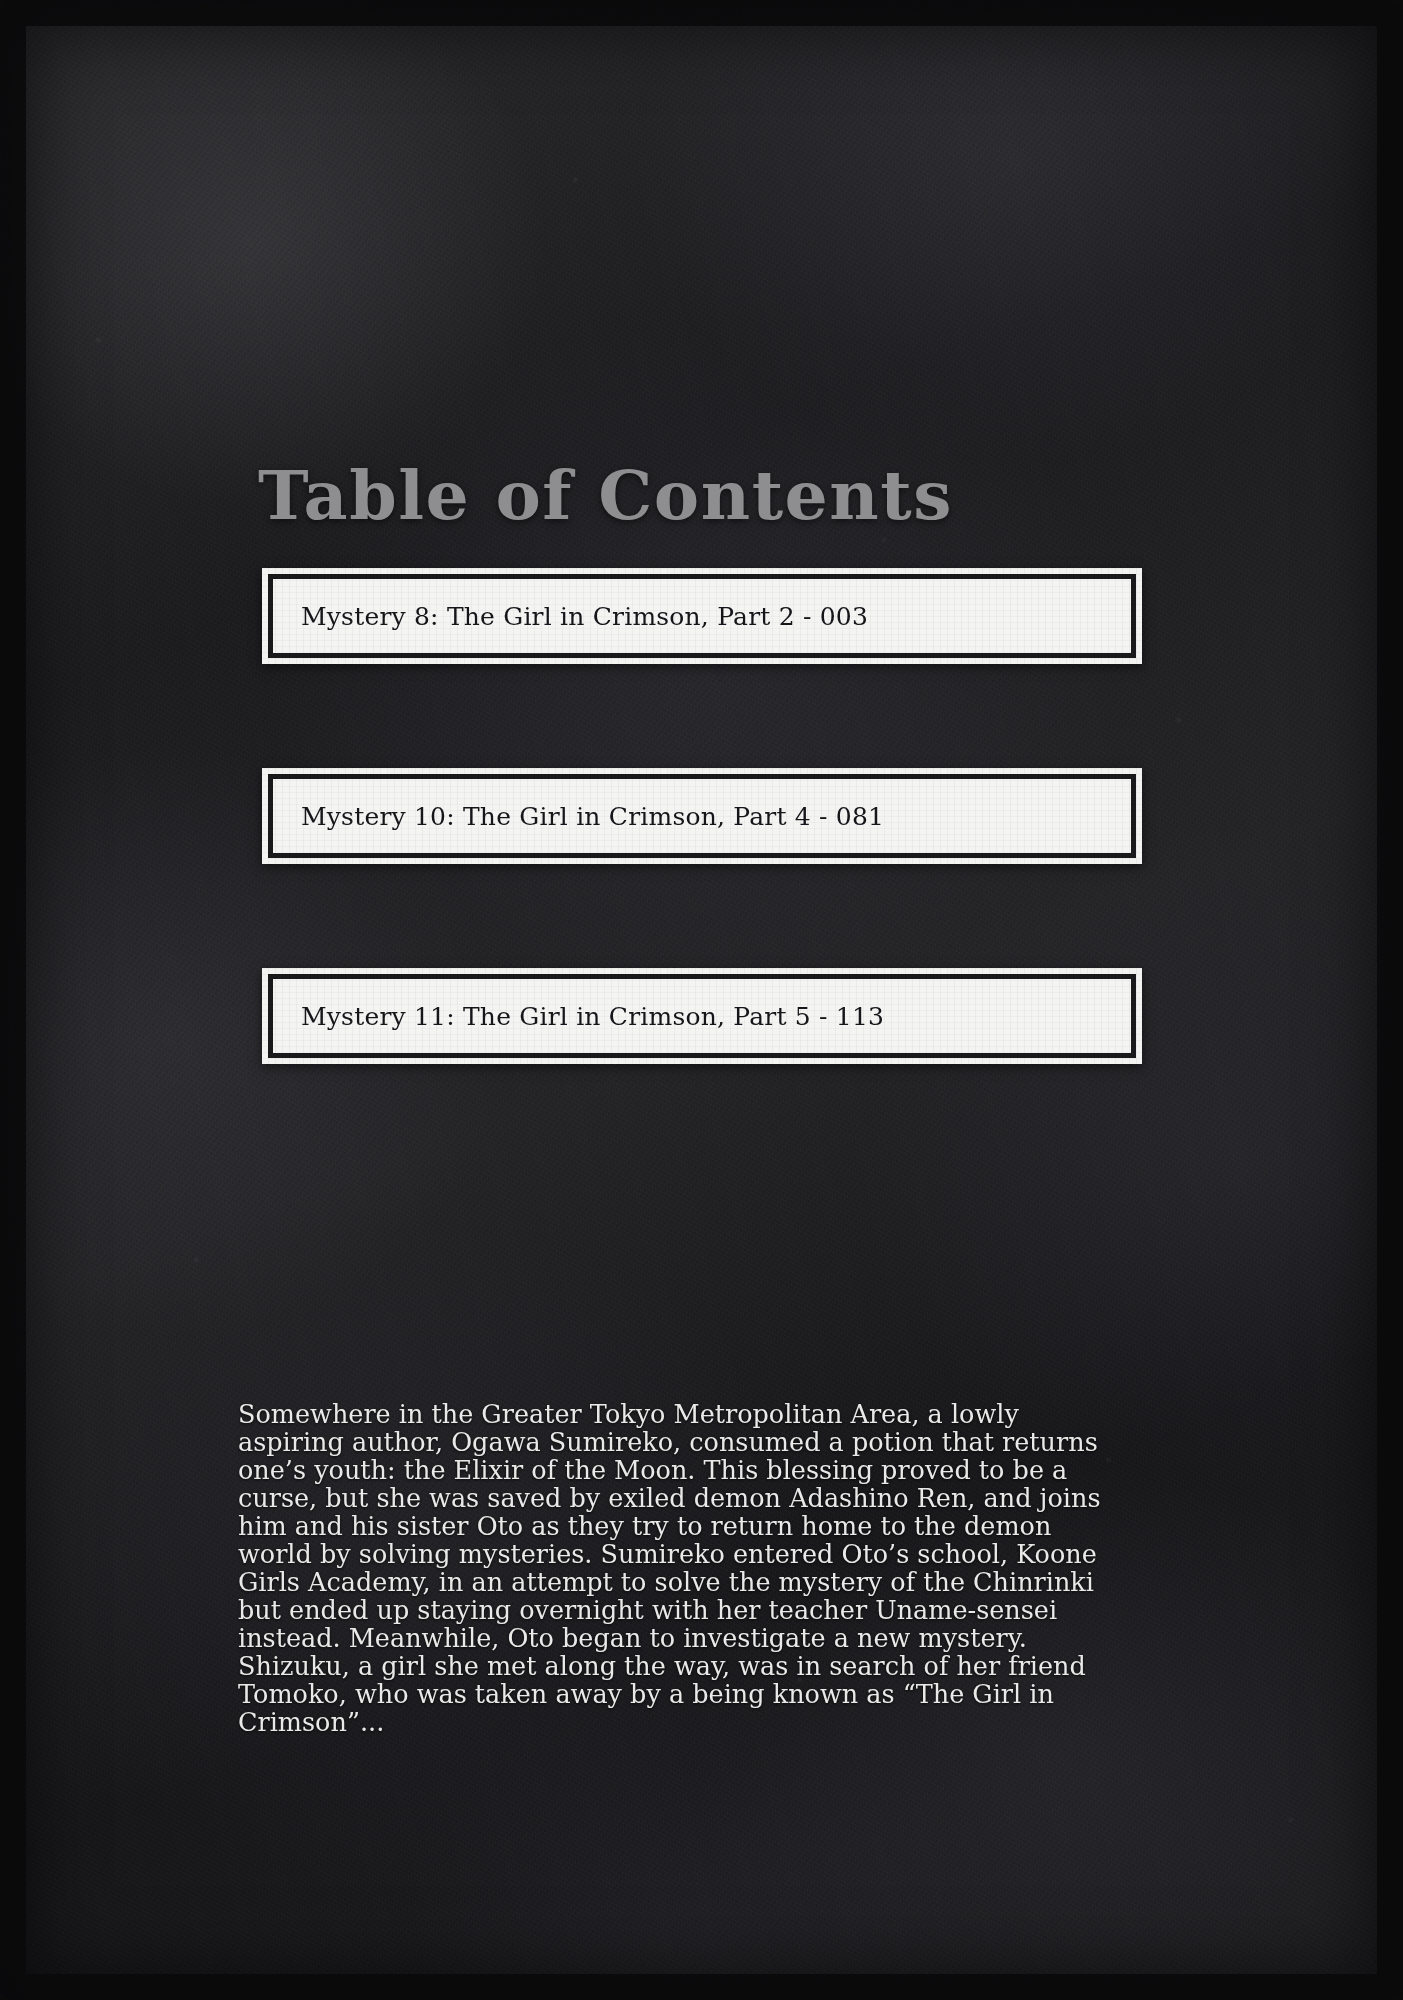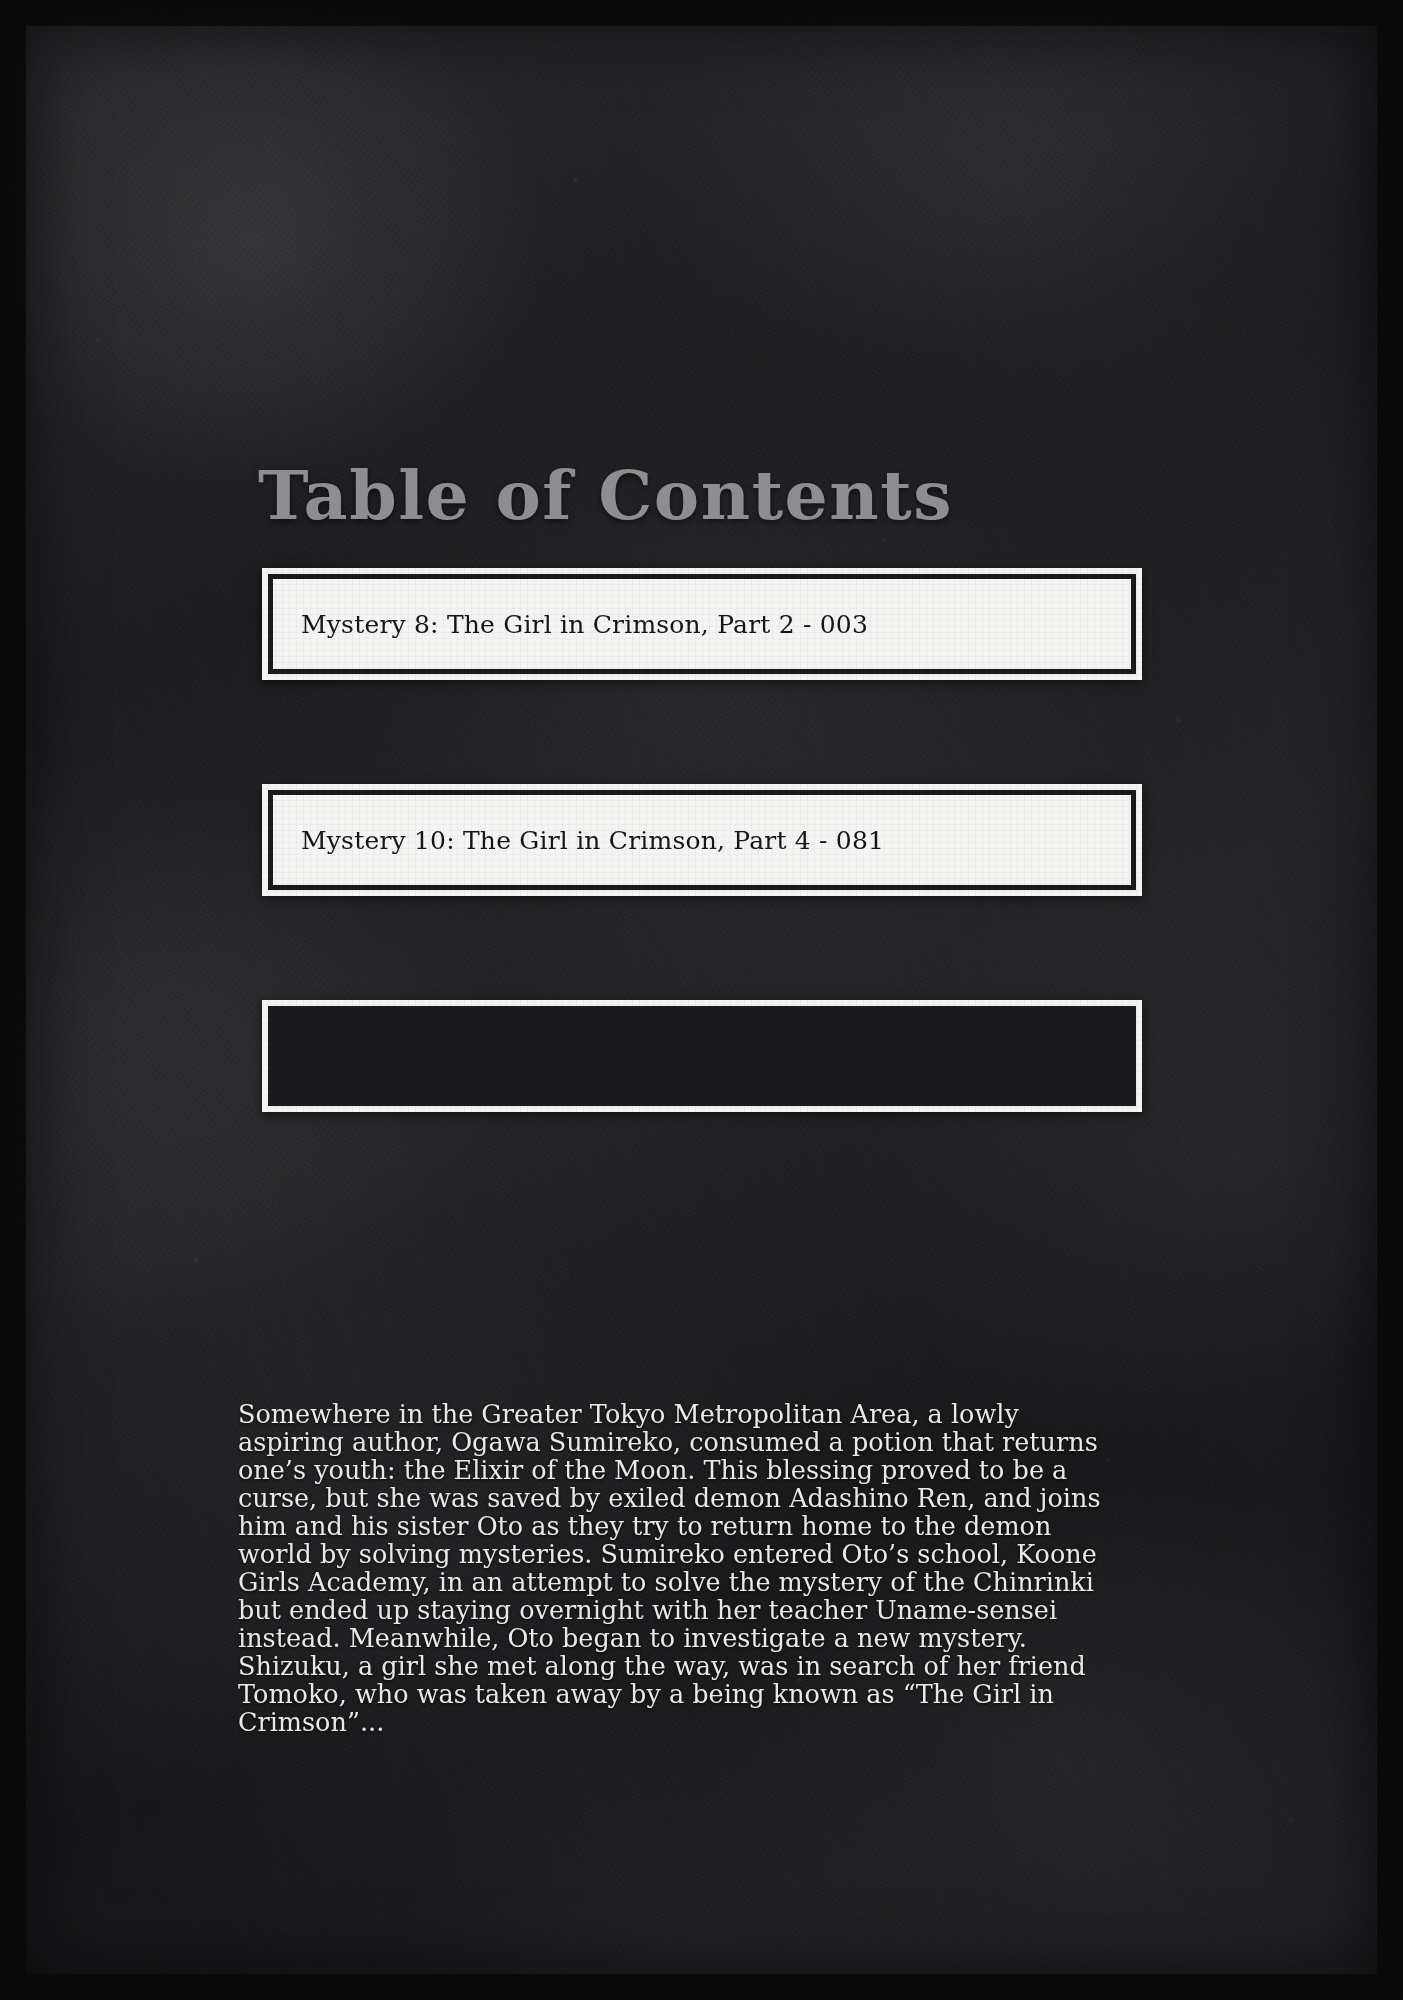--- a/index.html
+++ b/index.html
@@ -83,21 +83,21 @@
     font-family: "DejaVu Serif", "Liberation Serif", serif;
   }
   .toc-list {
     position: absolute;
     left: 262px;
     top: 568px;
     width: 880px;
   }
   .toc-entry {
     position: relative;
-    height: 112px;
+    height: 96px;
     margin-bottom: 104px;
   }
   .toc-entry .outer {
     position: absolute;
     inset: 0;
     background: #f3f3f1;
     box-shadow: 0 3px 10px rgba(0,0,0,0.55);
   }
   .toc-entry .mid {
     position: absolute;
@@ -170,20 +170,23 @@
         <div class="mid"></div>
         <div class="inner">
           <span class="label">Mystery 10: The Girl in Crimson, Part 4 - 081</span>
         </div>
         <div class="ragged"></div>
       </div>
 
       <div class="toc-entry">
         <div class="outer"></div>
         <div class="mid"></div>
+        <div class="inner">
+          <span class="label">Mystery 11: The Girl in Crimson, Part 5 - 113</span>
+        </div>
         <div class="ragged"></div>
       </div>
 
     </div>
 
     <div class="synopsis">Somewhere in the Greater Tokyo Metropolitan Area, a lowly aspiring author, Ogawa Sumireko, consumed a potion that returns one’s youth: the Elixir of the Moon. This blessing proved to be a curse, but she was saved by exiled demon Adashino Ren, and joins him and his sister Oto as they try to return home to the demon world by solving mysteries. Sumireko entered Oto’s school, Koone Girls Academy, in an attempt to solve the mystery of the Chinrinki but ended up staying overnight with her teacher Uname-sensei instead. Meanwhile, Oto began to investigate a new mystery. Shizuku, a girl she met along the way, was in search of her friend Tomoko, who was taken away by a being known as “The Girl in Crimson”...</div>
 
   </div>
 
   <div class="frame"></div>

